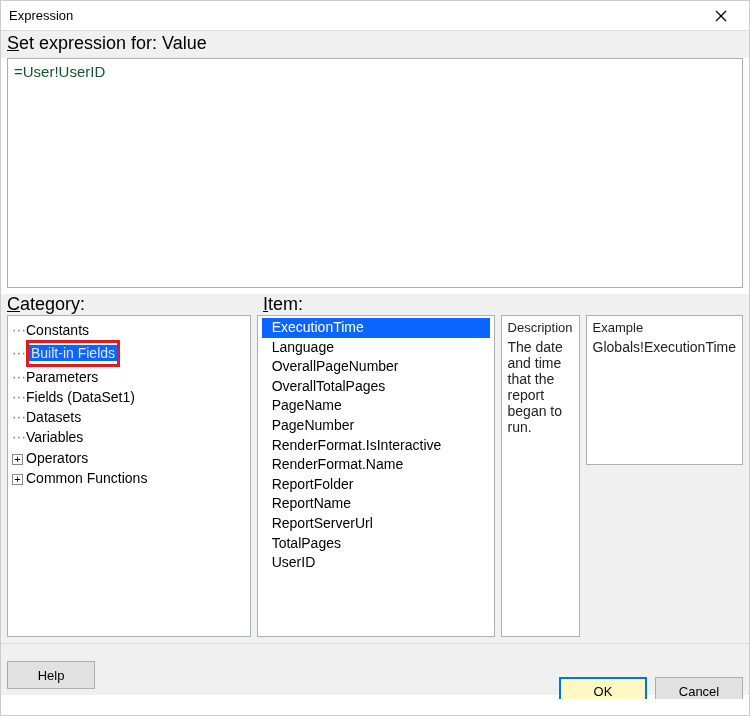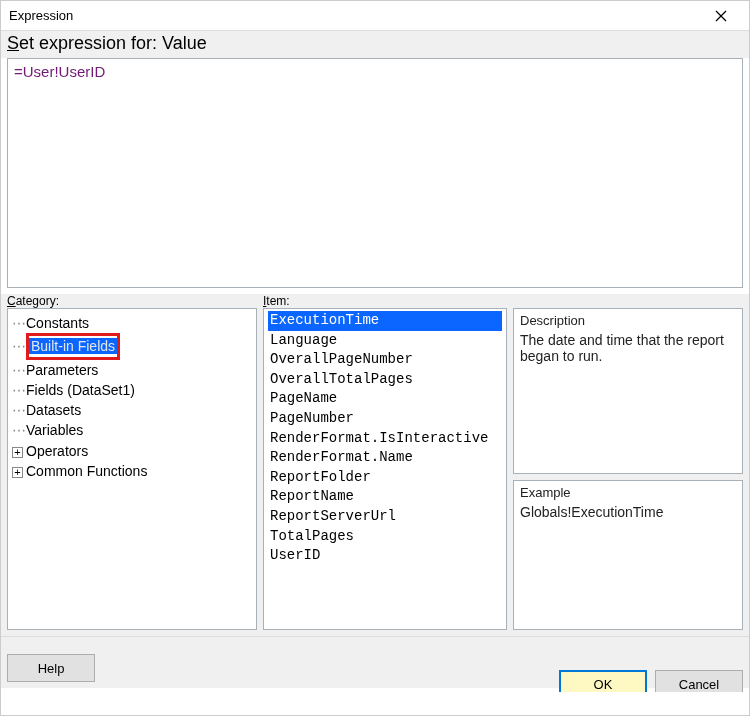--- a/index.html
+++ b/index.html
@@ -41,49 +41,49 @@
   }
   .subhead .underline { text-decoration: underline; }
   .expr-box {
     margin: 0 6px 6px 6px;
     border: 1px solid #a8b0b8;
     background: #fff;
     height: 230px;
     padding: 4px 6px;
     font-family: Consolas, "Segoe UI", sans-serif;
     font-size: 15px;
-    color: #701a75;
+    color: #14532d;
     overflow: auto;
     white-space: pre;
   }
   .labels-row {
     display: flex;
     background: #f0f0f0;
     padding: 0 6px;
-    font-size: 12px;
+    font-size: 18px;
   }
   .col1-label { width: 256px; }
   .col2-label { width: 250px; }
   .col3-label { flex: 1; }
   .labels-row .underline { text-decoration: underline; }
   .cols {
     display: flex;
     gap: 6px;
     padding: 0 6px 6px 6px;
     height: 328px;
     background: #f0f0f0;
   }
   .panel {
     background: #fff;
     border: 1px solid #a8b0b8;
     overflow: auto;
   }
   .tree-panel { width: 250px; }
   .item-panel { width: 244px; }
-  .right-col { flex: 1; display: flex; flex-direction: column; gap: 6px; }
+  .right-col { flex: 1; display: flex; flex-direction: row; gap: 6px; }
   .desc-panel { flex: 1; }
   .ex-panel { height: 150px; }
   .tree {
     padding: 4px 2px;
     font-size: 14px;
     line-height: 1.45;
   }
   .tree-item {
     white-space: nowrap;
     padding: 0 2px;
@@ -110,23 +110,22 @@
     background: #0b66ff;
     color: #e5e5e5;
     padding: 0 2px;
   }
   .item-list {
     padding: 2px 4px;
     font-size: 14px;
     line-height: 1.4;
   }
   .item-list div {
-    padding: 0 2px;
+    padding: 0 10px;
     cursor: default;
-    font-family: Liberation Mono, monospace;
   }
   .item-list .selected {
     background: #0b66ff;
     color: #fff;
   }
   .desc-panel, .ex-panel {
     padding: 4px 6px;
     font-size: 14px;
     color: #222;
   }

